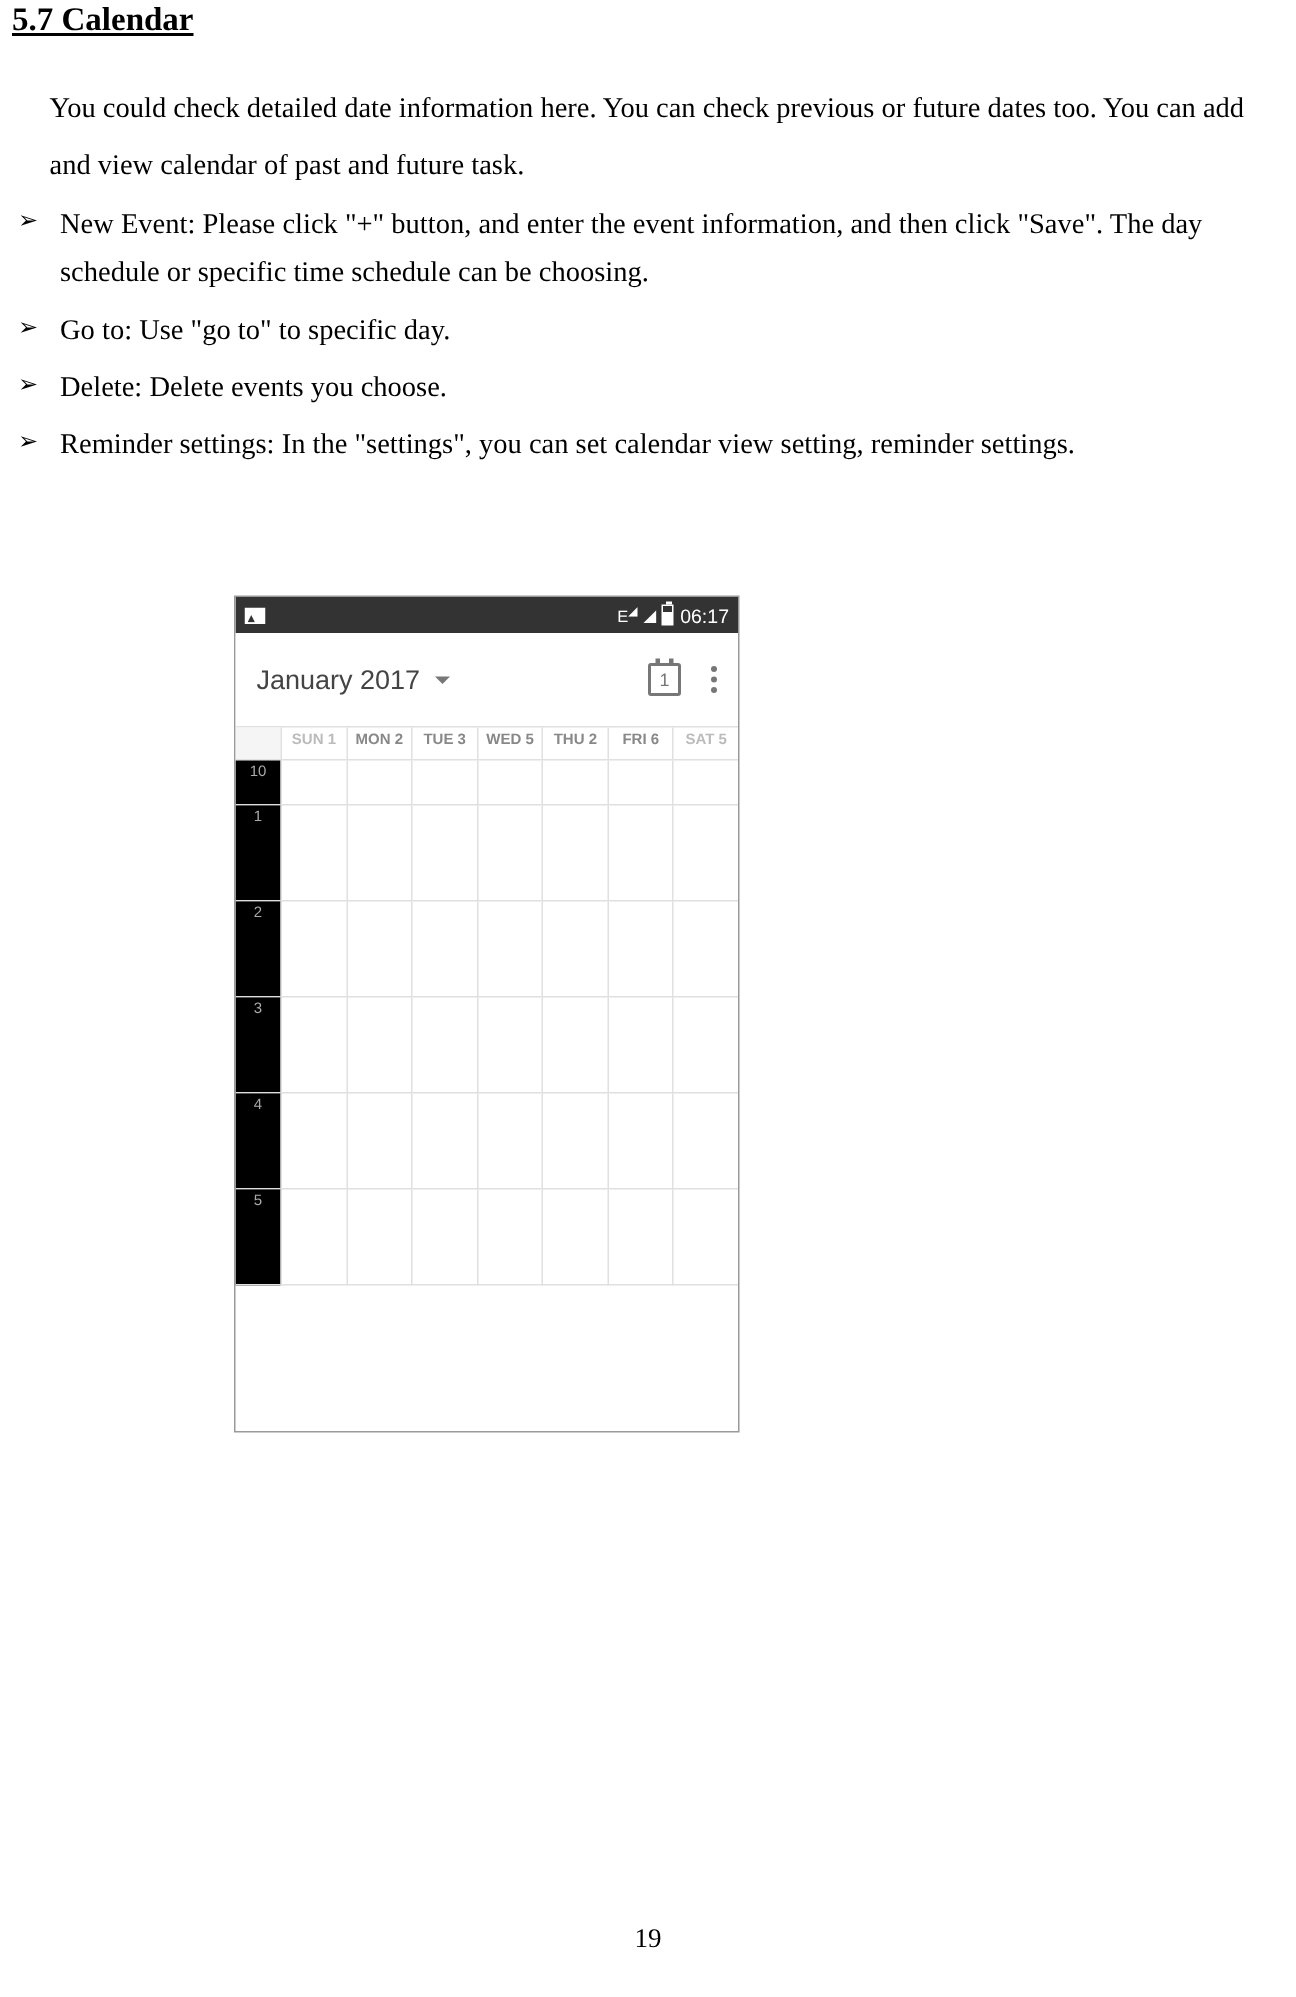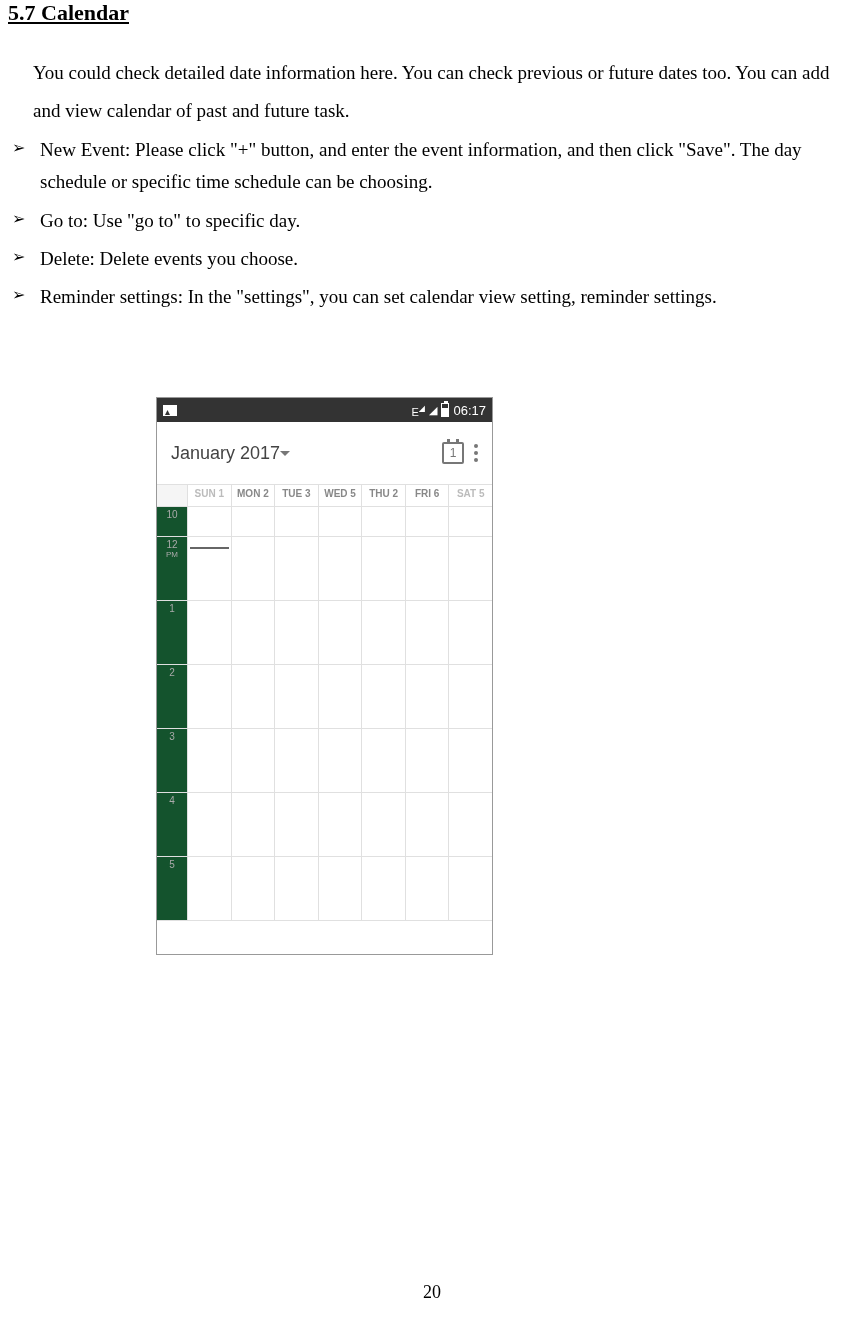--- a/index.html
+++ b/index.html
@@ -108,20 +108,21 @@
       background: #fff;
     }
     .app-header {
       height: 63px;
       background: #fff;
       display: flex;
       align-items: center;
       padding: 0 14px;
       border-bottom: 1px solid #e0e0e0;
       font-family: Arial, sans-serif;
+      gap: 10px;
     }
     .month-title {
       font-size: 18px;
       color: #444;
     }
     .dropdown-arrow {
       width: 0; height: 0;
       border-left: 5px solid transparent;
       border-right: 5px solid transparent;
       border-top: 5px solid #777;
@@ -194,21 +195,21 @@
     .hour-row {
       display: flex;
       height: 64px;
     }
     .hour-label {
       width: 30px;
       flex: 0 0 30px;
       font-size: 10px;
       color: #aaa;
       text-align: center;
-      background: #14532d;
+      background: #000000;
       border-bottom: 1px solid #e0e0e0;
       padding-top: 2px;
     }
     .hour-label .am {
       display: block;
       font-size: 8px;
     }
     .hour-cell {
       flex: 1;
       border-left: 1px solid #e0e0e0;
@@ -286,30 +287,20 @@
         <div class="hour-label">10</div>
         <div class="hour-cell"></div>
         <div class="hour-cell"></div>
         <div class="hour-cell"></div>
         <div class="hour-cell"></div>
         <div class="hour-cell"></div>
         <div class="hour-cell"></div>
         <div class="hour-cell"></div>
       </div>
       <div class="hour-row">
-        <div class="hour-label">12<span class="am">PM</span></div>
-        <div class="hour-cell current"></div>
-        <div class="hour-cell"></div>
-        <div class="hour-cell"></div>
-        <div class="hour-cell"></div>
-        <div class="hour-cell"></div>
-        <div class="hour-cell"></div>
-        <div class="hour-cell"></div>
-      </div>
-      <div class="hour-row">
         <div class="hour-label">1</div>
         <div class="hour-cell"></div>
         <div class="hour-cell"></div>
         <div class="hour-cell"></div>
         <div class="hour-cell"></div>
         <div class="hour-cell"></div>
         <div class="hour-cell"></div>
         <div class="hour-cell"></div>
       </div>
       <div class="hour-row">
@@ -348,13 +339,13 @@
         <div class="hour-cell"></div>
         <div class="hour-cell"></div>
         <div class="hour-cell"></div>
         <div class="hour-cell"></div>
         <div class="hour-cell"></div>
         <div class="hour-cell"></div>
       </div>
     </div>
 </div>
 
-<div class="page-number">20</div>
+<div class="page-number">19</div>
 
 </body></html>

